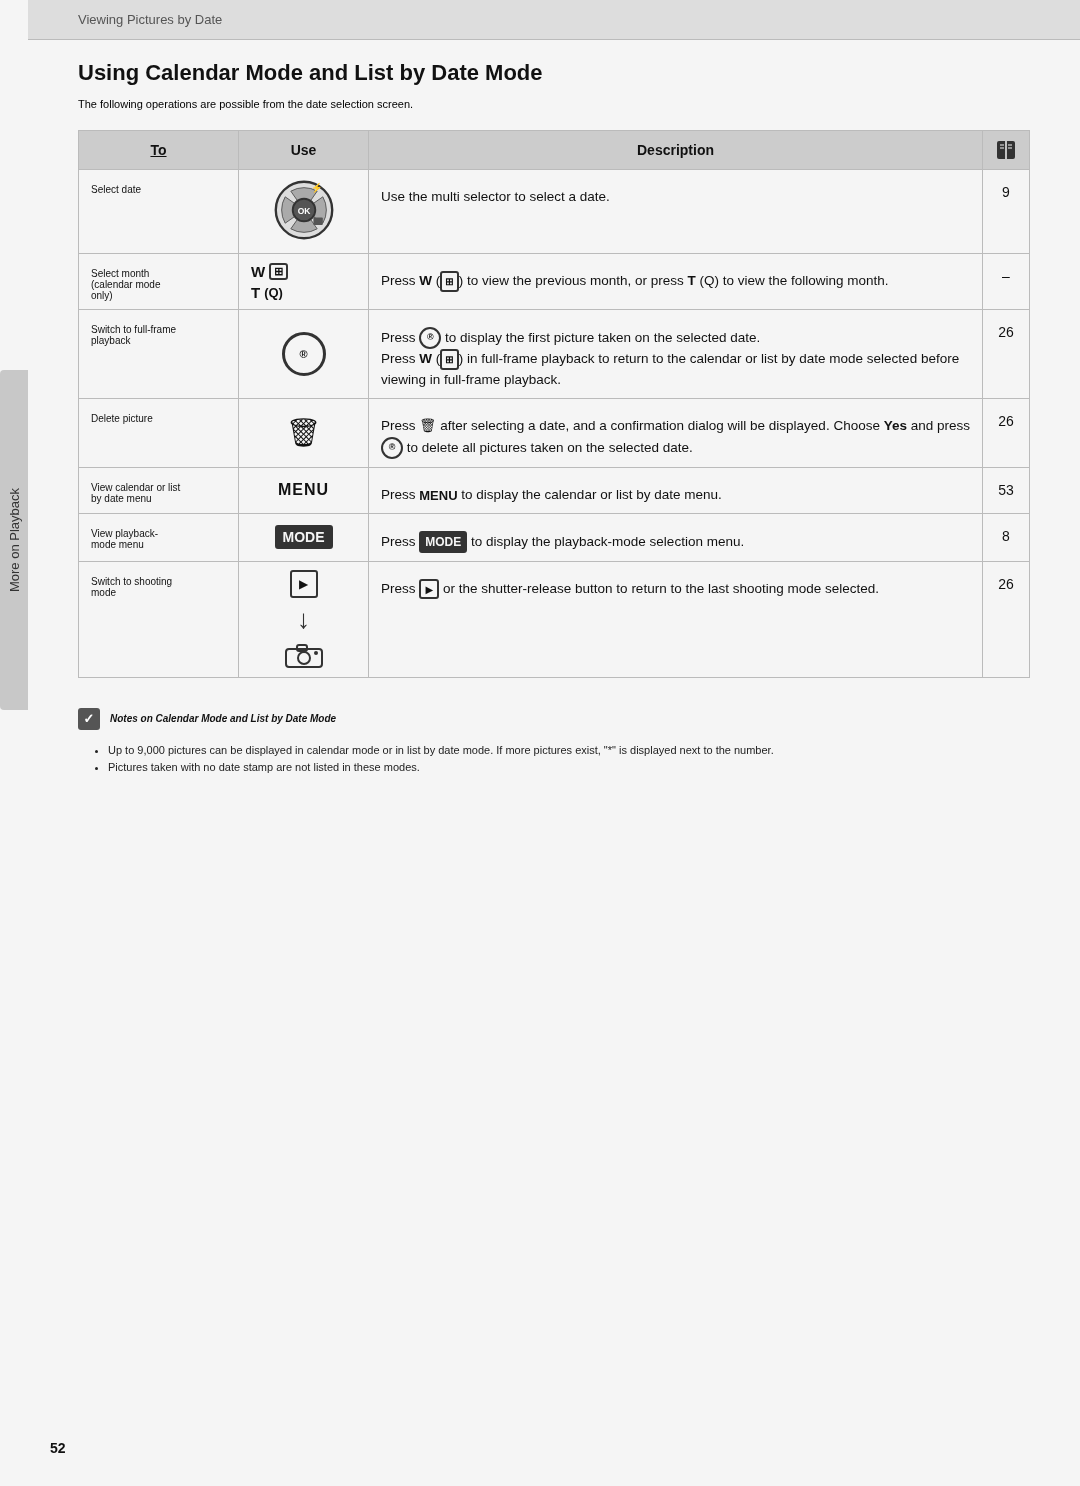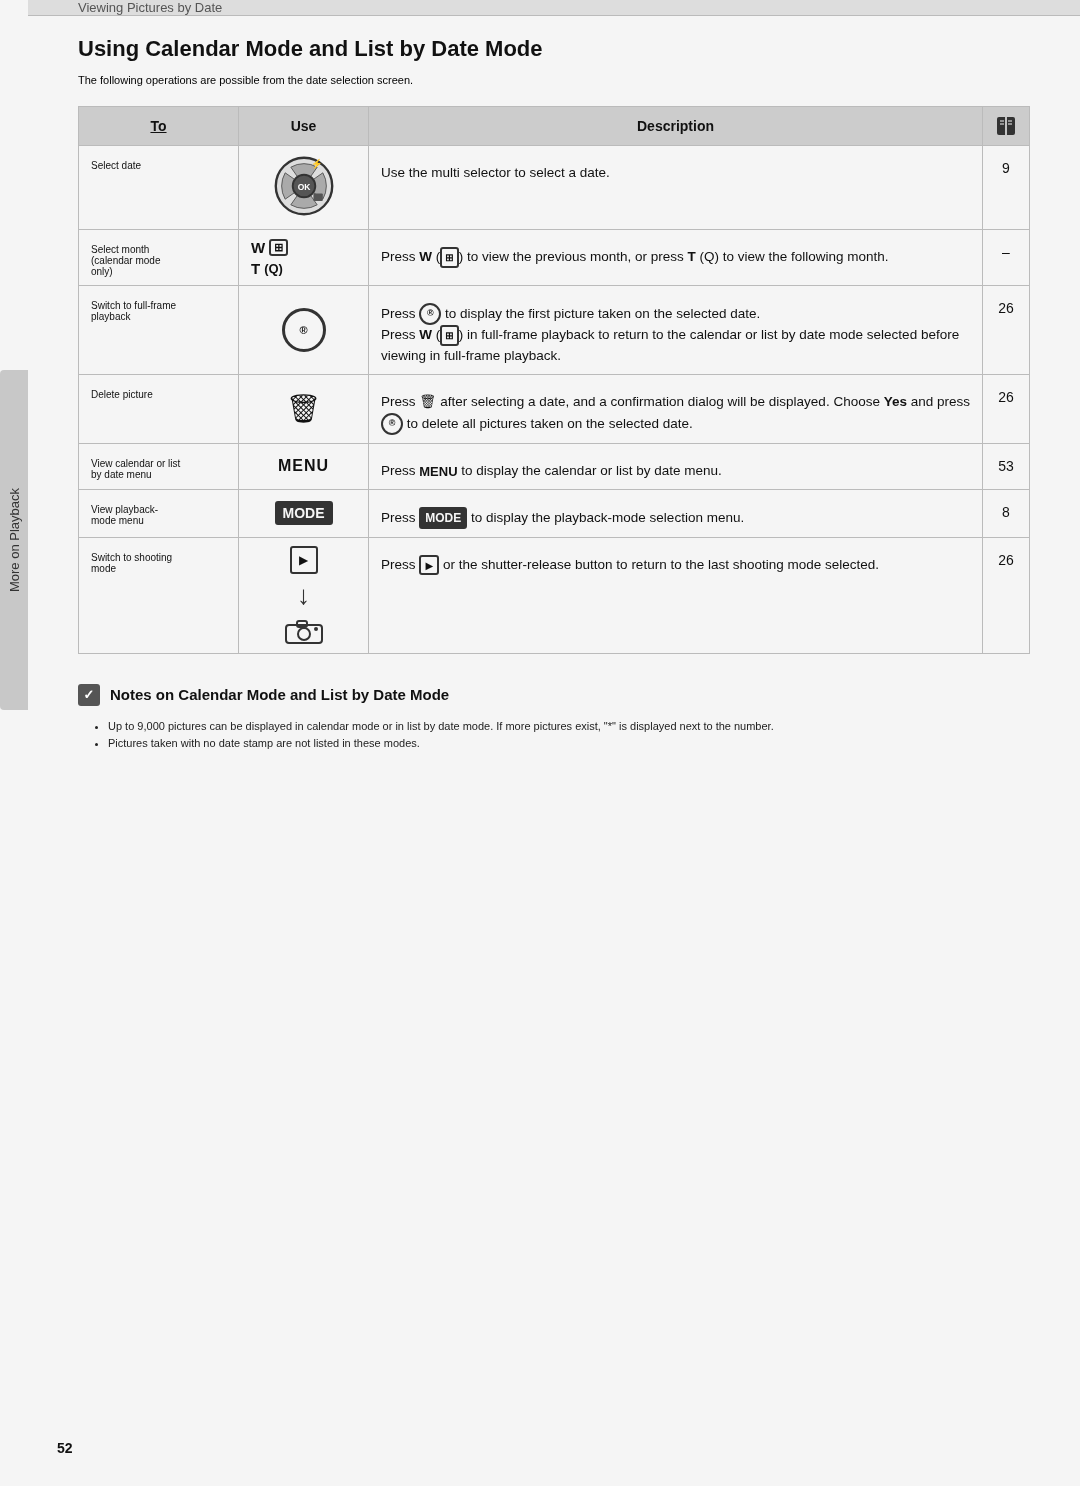--- a/index.html
+++ b/index.html
@@ -44,21 +44,21 @@
     .main-content {
       margin-left: 28px;
       padding: 30px 50px 40px 50px;
       flex: 1;
     }
     .section-header {
       font-size: 13px;
       color: #555;
       background: #ddd;
       margin: -30px -50px 20px -50px;
-      padding: 0 50px;
+      padding: 12px 50px;
       border-bottom: 1px solid #bbb;
     }
     .page-title {
       font-size: 22px;
       font-weight: bold;
       margin-bottom: 12px;
       margin-top: 10px;
     }
     .intro-text {
       font-size: 11px;
@@ -223,35 +223,36 @@
       justify-content: center;
       width: 22px;
       height: 22px;
       background: #555;
       color: #fff;
       font-size: 13px;
       font-weight: bold;
       border-radius: 3px;
     }
     .notes-title {
-      font-size: 15px;
-      font-weight: bold;
+      font-size: 10px;
+      font-weight: bold;
+      font-style: italic;
     }
     .notes-list {
       list-style: disc;
       padding-left: 30px;
       font-size: 11px;
       line-height: 1.6;
       color: #222;
     }
     
     .page-number {
       position: absolute;
       bottom: 30px;
-      left: 57px;
+      left: 50px;
       font-size: 14px;
       font-weight: bold;
     }
     
     .btn-ok-inline {
       display: inline-flex;
       align-items: center;
       justify-content: center;
       width: 22px;
       height: 22px;

